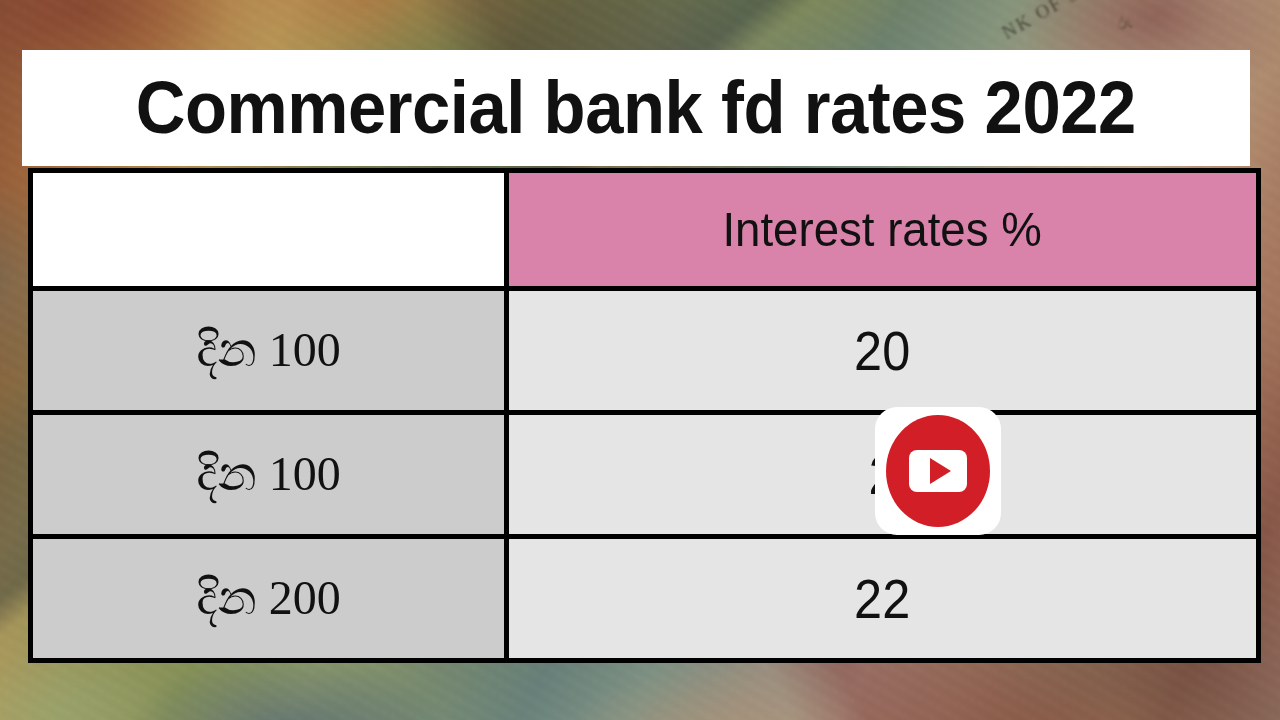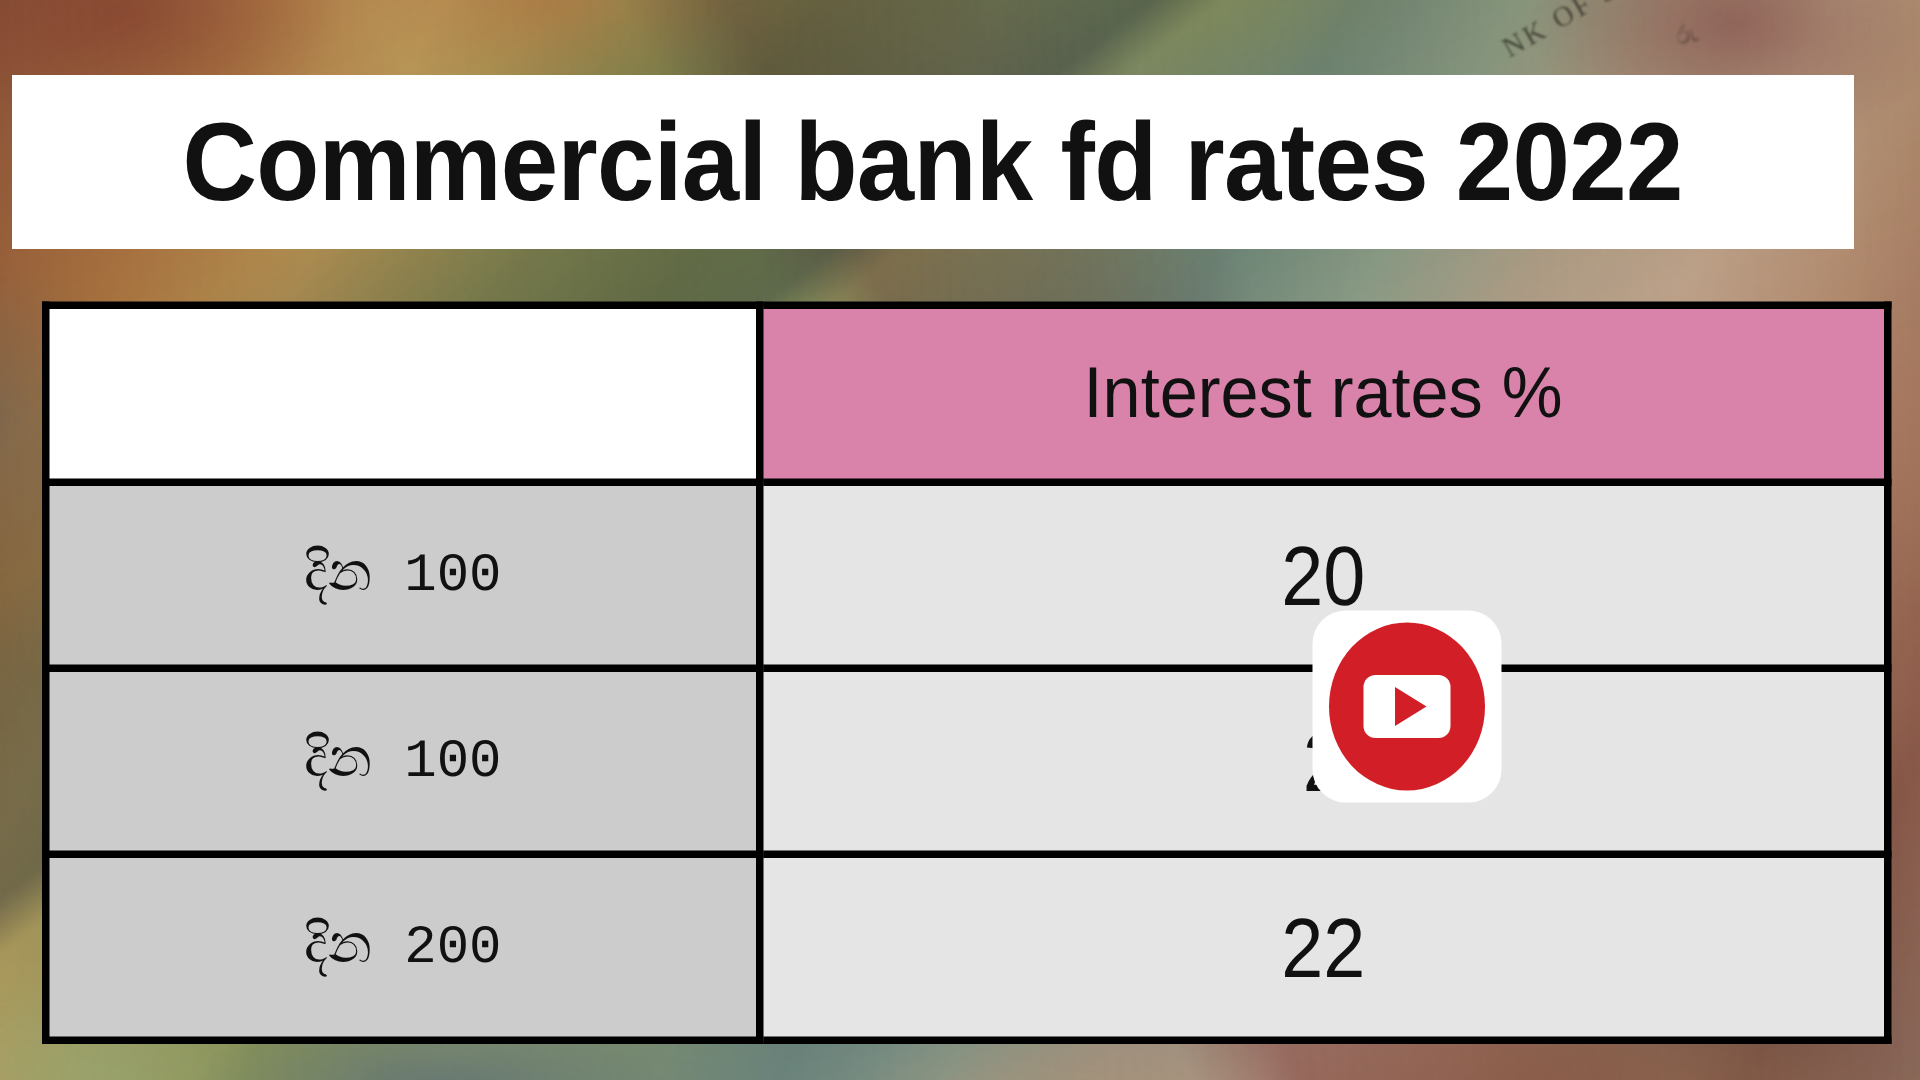--- a/index.html
+++ b/index.html
@@ -111,21 +111,21 @@
   
   #content-root {
     position: absolute;
     inset: 0;
     z-index: 2;
   }
 
   
   #title-band {
     position: absolute;
-    left: 8px;
+    left: 22px;
     top: 50px;
     width: 1228px;
     height: 116px;
     background: #ffffff;
     display: flex;
     align-items: center;
     justify-content: center;
   }
 
   #page-title {
@@ -140,21 +140,20 @@
   }
 
   
   #rates-table {
     position: absolute;
     left: 28px;
     top: 168px;
     width: 1228px;
     border-collapse: collapse;
     table-layout: fixed;
-    margin-top: 33px;
   }
 
   #rates-table td {
     border: 5px solid #000000;
     text-align: center;
     vertical-align: middle;
     padding: 0;
   }
 
   .col-term  { width: 476px; }
@@ -174,22 +173,22 @@
     display: inline-block;
     line-height: 1;
   }
 
   
   .data-row td { height: 124px; }
   .cell-term { background: #cccccc; }
   .cell-rate { background: #e5e5e5; }
 
   .term-text {
-    font-family: Liberation Mono, monospace;
-    font-size: 36px;
+    font-family: Liberation Serif, serif;
+    font-size: 48px;
     font-weight: 400;
     color: #111111;
     display: inline-block;
     line-height: 1.05;
   }
 
   .rate-text {
     font-family: "Liberation Sans Narrow", "Liberation Sans", "DejaVu Sans", sans-serif;
     font-size: 56px;
     font-weight: 400;

